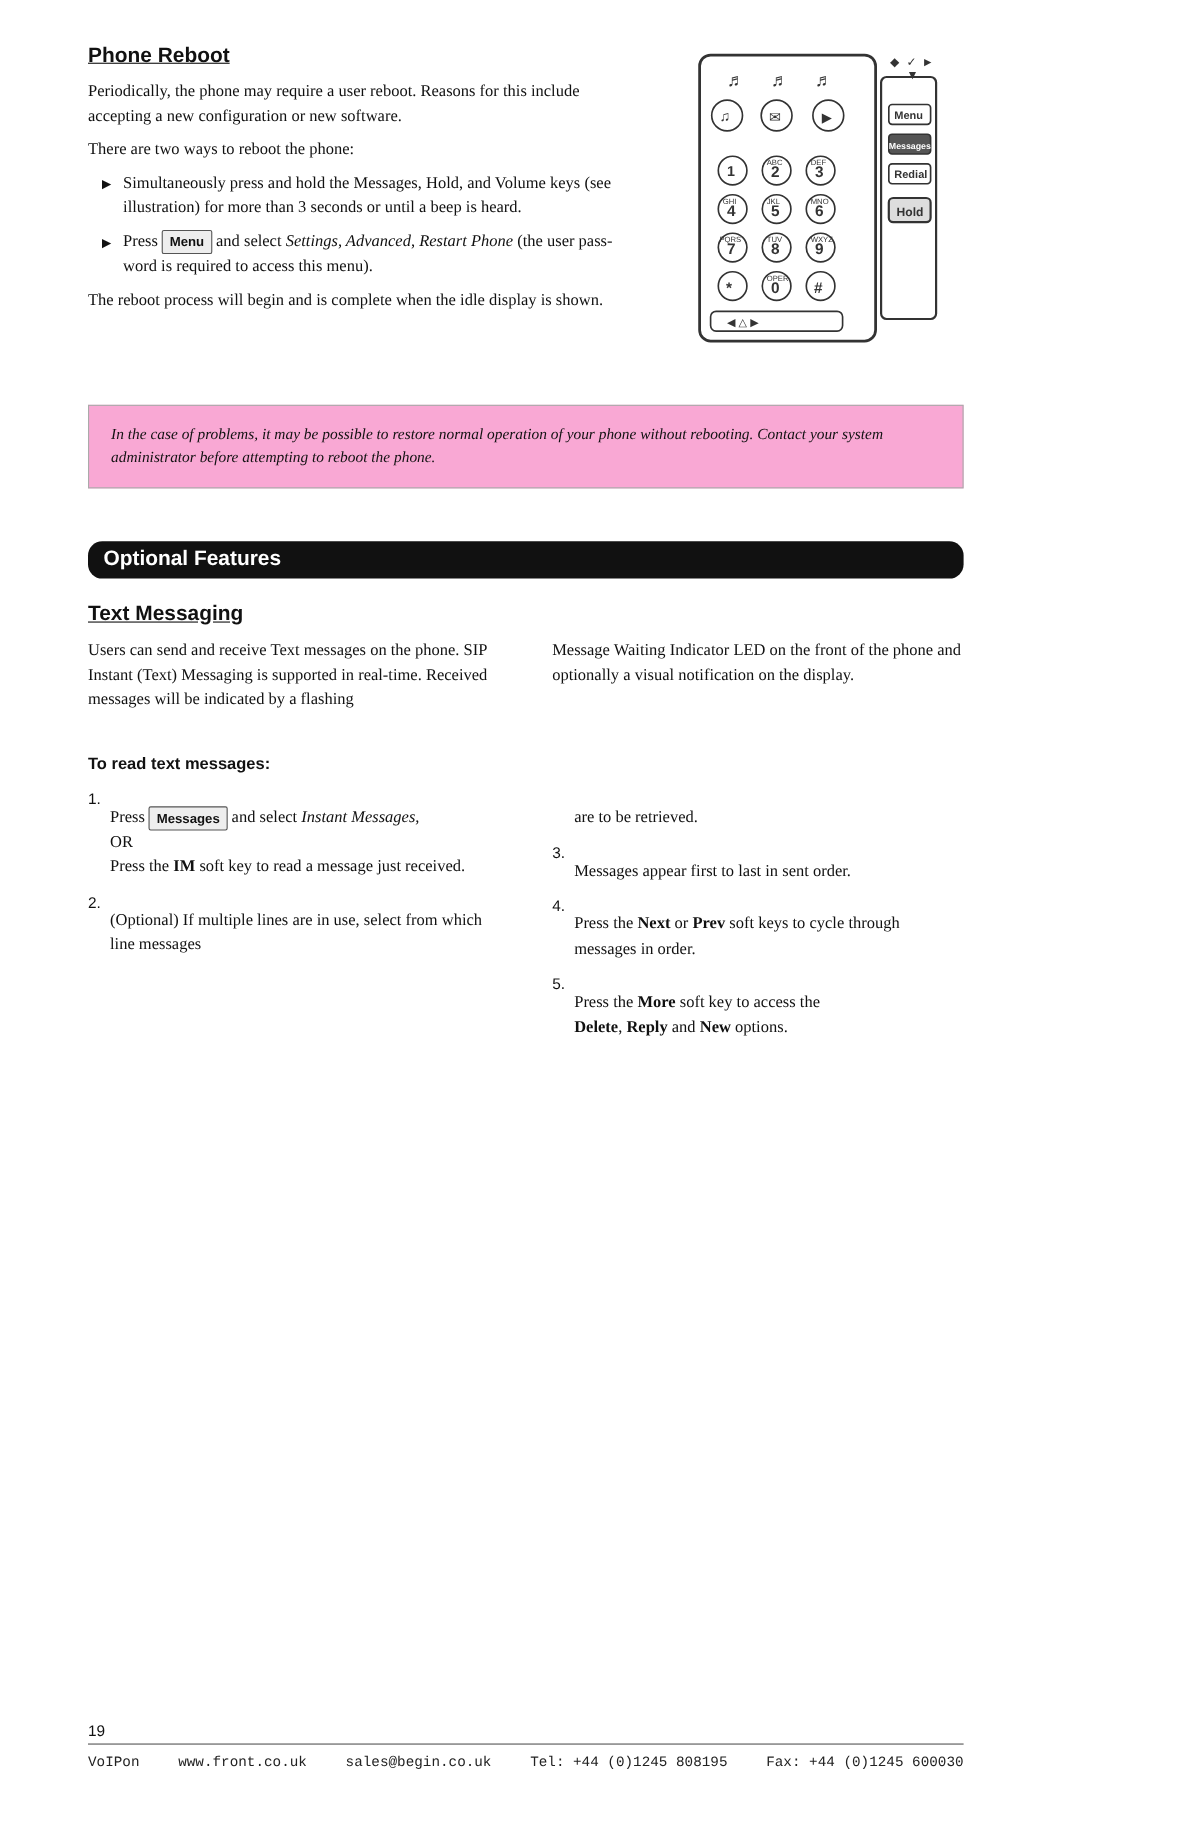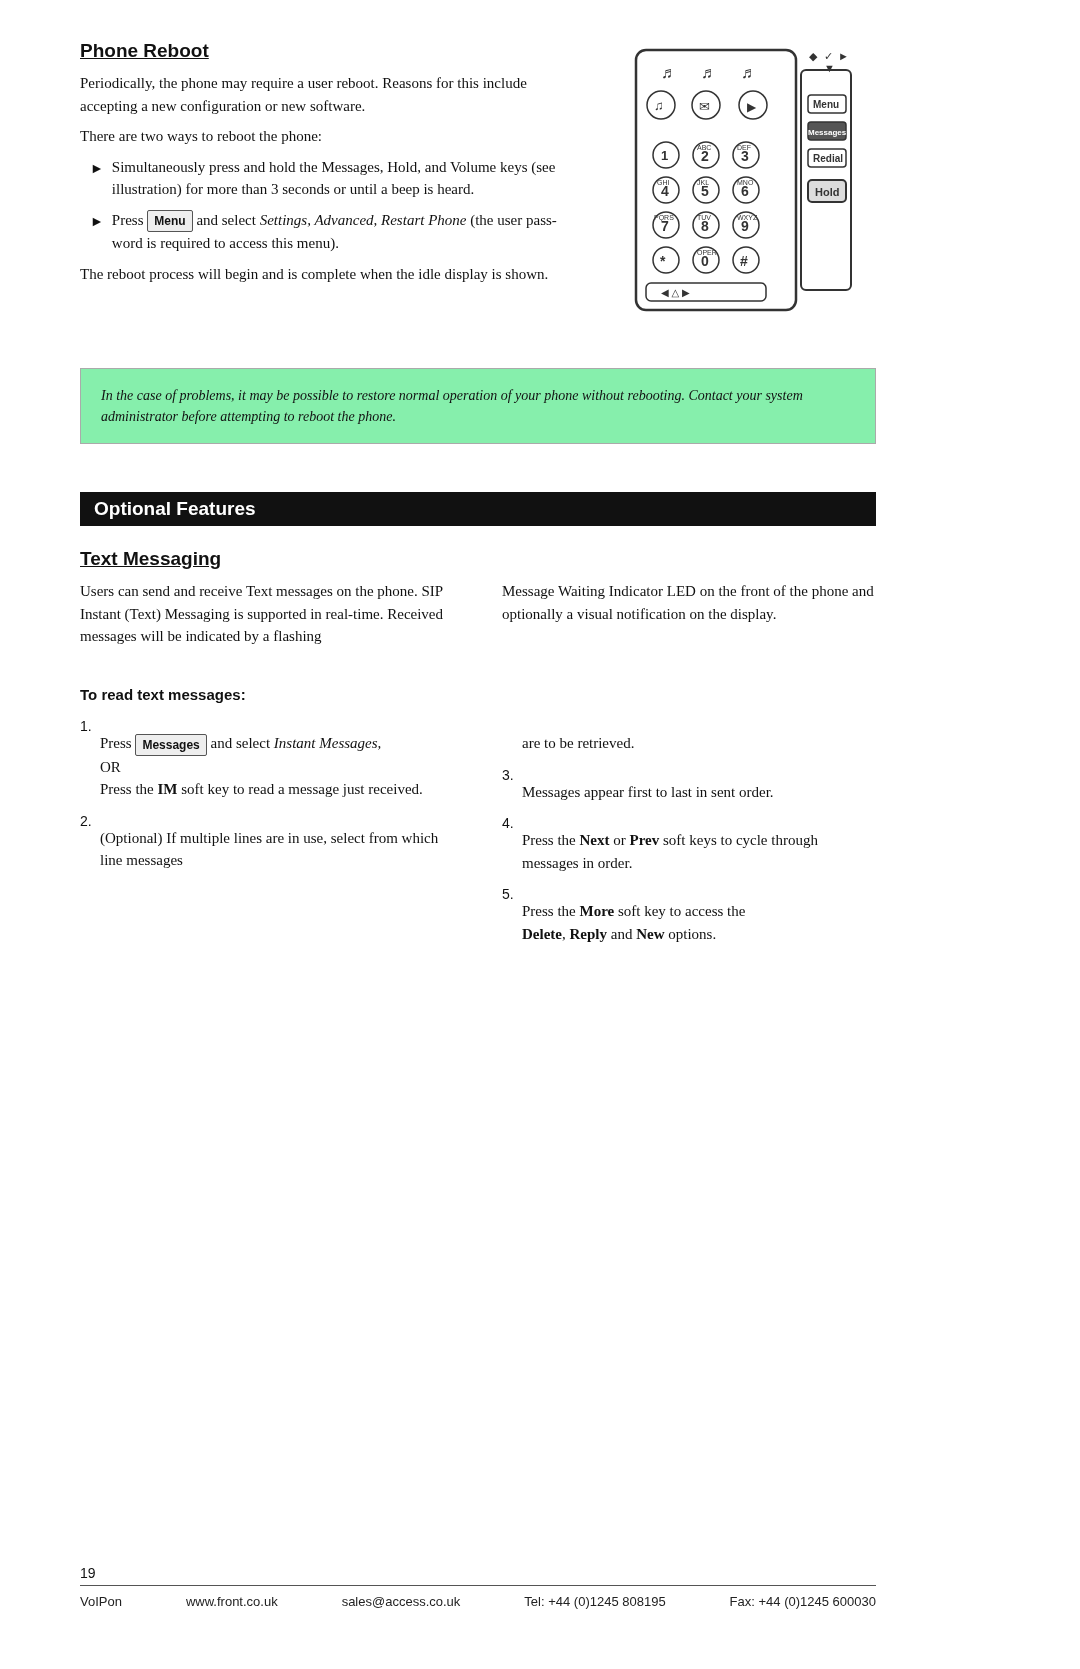--- a/index.html
+++ b/index.html
@@ -78,38 +78,39 @@
       margin-bottom: 10px;
     }
     .col-text { flex: 1; }
     .col-image { flex: 0 0 280px; display: flex; justify-content: center; align-items: flex-start; }
 
     
     .note-box {
       border: 1px solid #aaa;
       padding: 16px 20px;
       margin: 18px 0 18px 0;
-      background: #86efac;
+      background: #f9a8d4;
     }
     .note-box p {
       font-style: italic;
       font-size: 14px;
       line-height: 1.5;
       margin: 0;
     }
 
     
     .optional-features-bar {
       background: #111;
       color: #fff;
       font-family: Arial, Helvetica, sans-serif;
       font-weight: bold;
       font-size: 19px;
       padding: 6px 14px;
       margin: 30px 0 22px 0;
+      border-radius: 13px;
     }
 
     
     .text-msg-two-col {
       display: flex;
       gap: 48px;
       margin-bottom: 14px;
     }
     .text-msg-left { flex: 1; }
     .text-msg-right { flex: 1; }
@@ -143,21 +144,21 @@
     }
 
     
     .footer {
       margin-top: auto;
       border-top: 1px solid #555;
       padding-top: 8px;
       display: flex;
       justify-content: space-between;
       align-items: center;
-      font-family: Liberation Sans, sans-serif;
+      font-family: Liberation Mono, monospace;
       font-size: 13px;
       color: #222;
       gap: 31px;
     }
     .footer-page {
       font-family: Arial, sans-serif;
       font-size: 14px;
       margin-bottom: 4px;
     }
     .footer-inner {
@@ -358,19 +359,19 @@
         </li>
       </ol>
     </div>
   </div>
 
   <div class="footer-inner" style="margin-top:auto; padding-top: 30px;">
     <div class="footer-page">19</div>
     <div class="footer">
       <span>VoIPon</span>
       <span>www.front.co.uk</span>
-      <span>sales@access.co.uk</span>
+      <span>sales@begin.co.uk</span>
       <span>Tel: +44 (0)1245 808195</span>
       <span>Fax: +44 (0)1245 600030</span>
     </div>
   </div>
 
 </div>
 
 </body></html>

